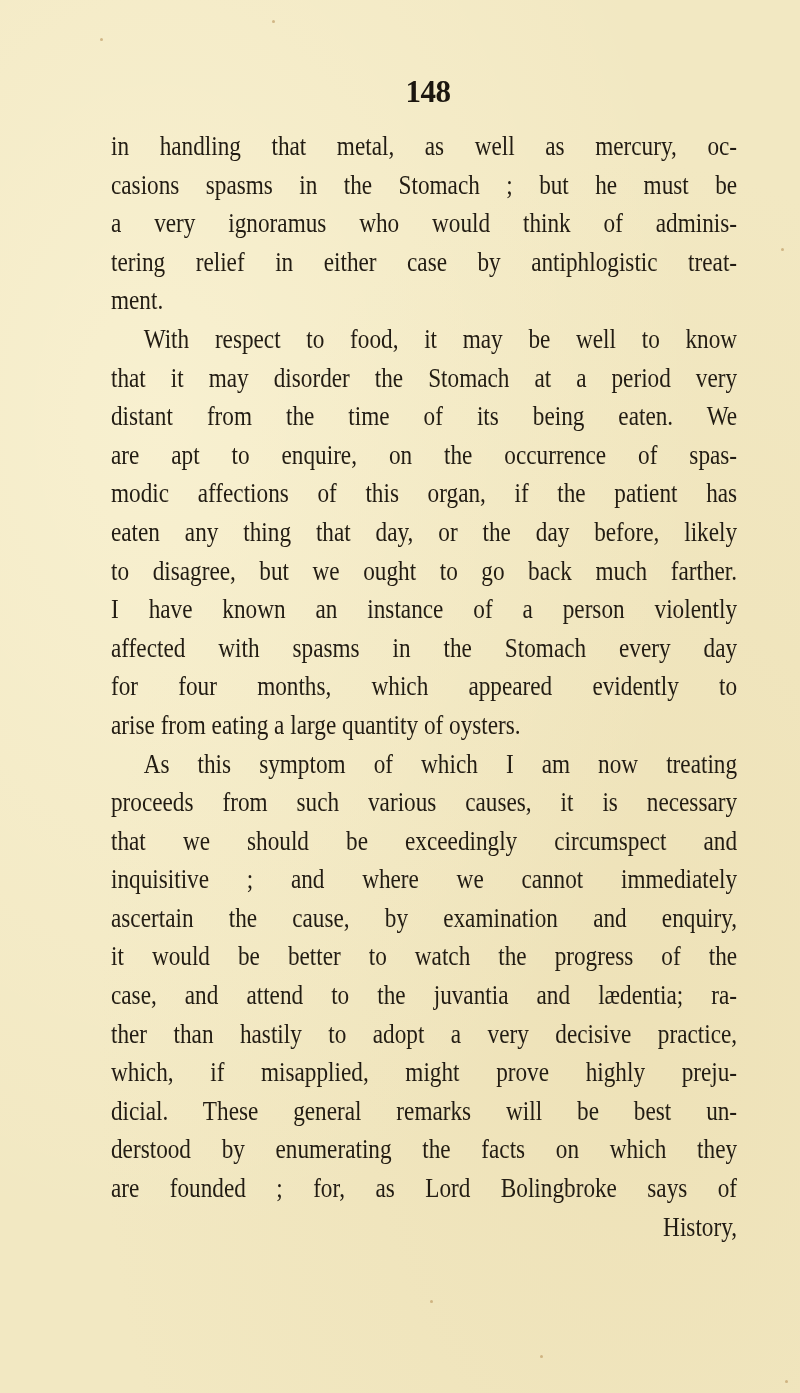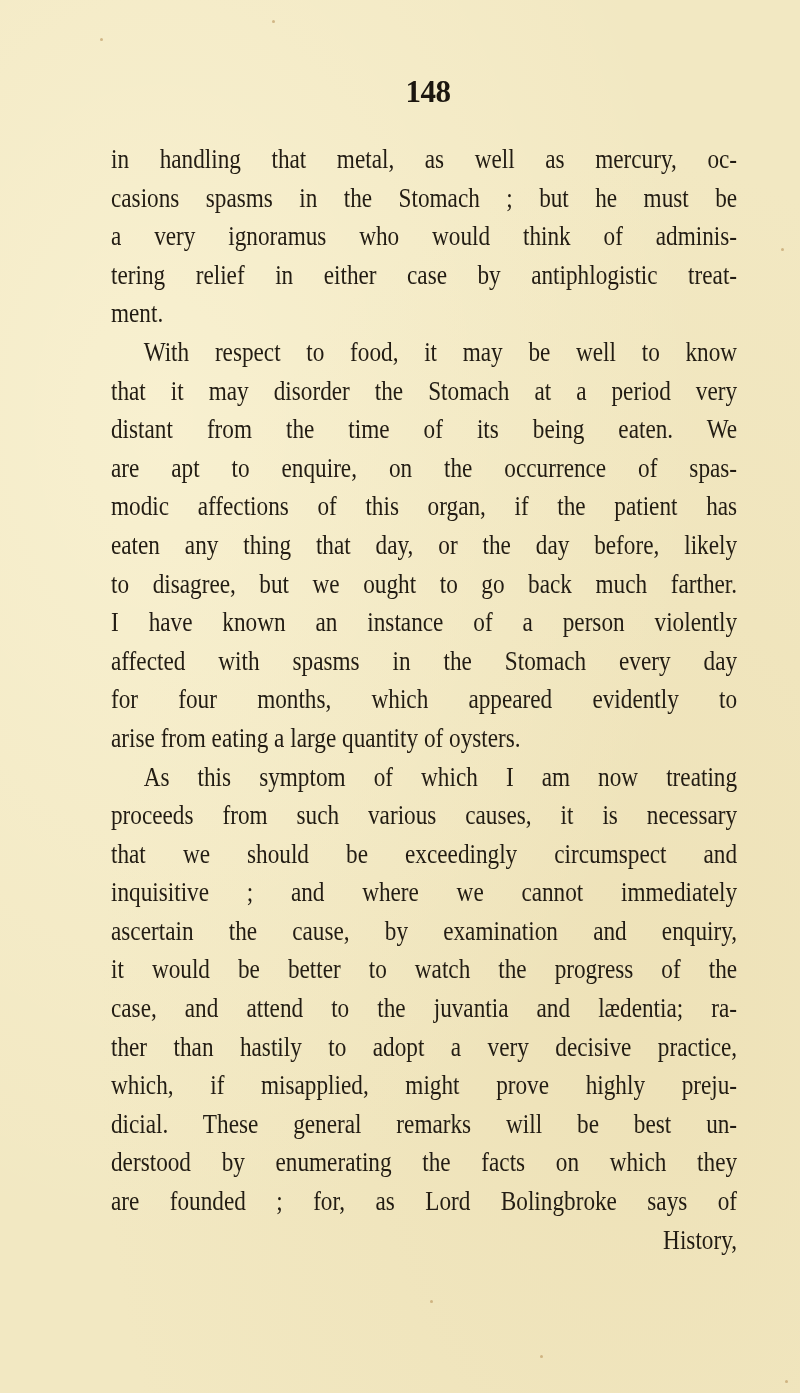--- a/index.html
+++ b/index.html
@@ -29,21 +29,21 @@
     top: 74px;
     text-align: center;
     font-size: 31px;
     font-weight: bold;
     letter-spacing: -0.5px;
     color: #1b160f;
   }
   .text-block {
     position: absolute;
     left: 111px;
-    top: 140px;
+    top: 127px;
     width: 626px;
   }
   .line {
     display: block;
     height: 38.6px;
     line-height: 38.6px;
     font-size: 27px;
     white-space: nowrap;
     text-align: justify;
     text-align-last: justify;

